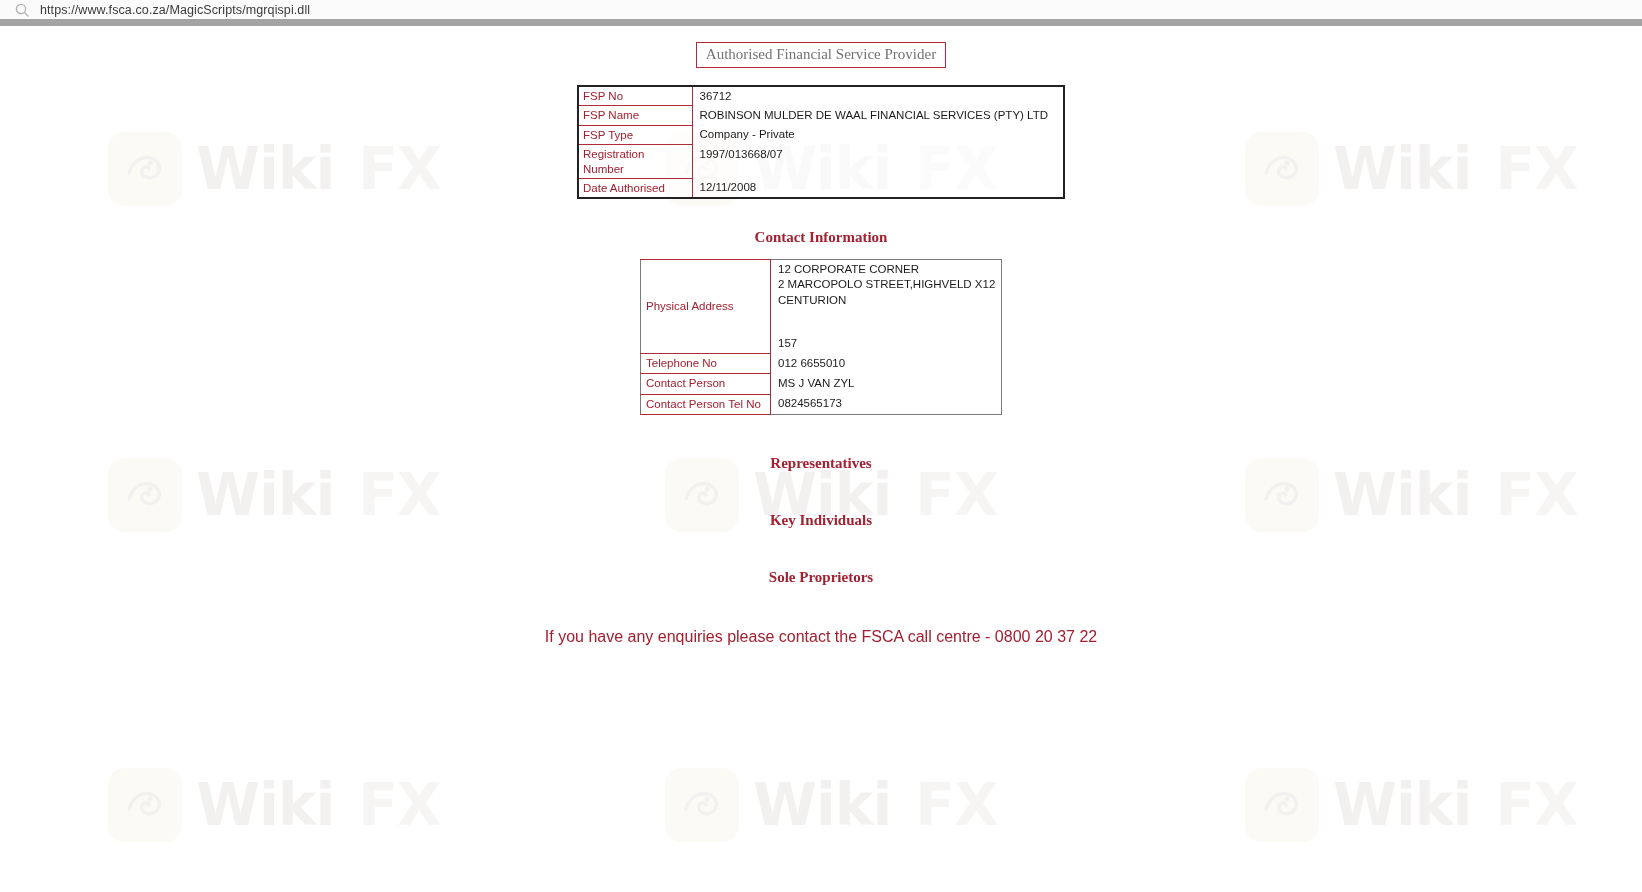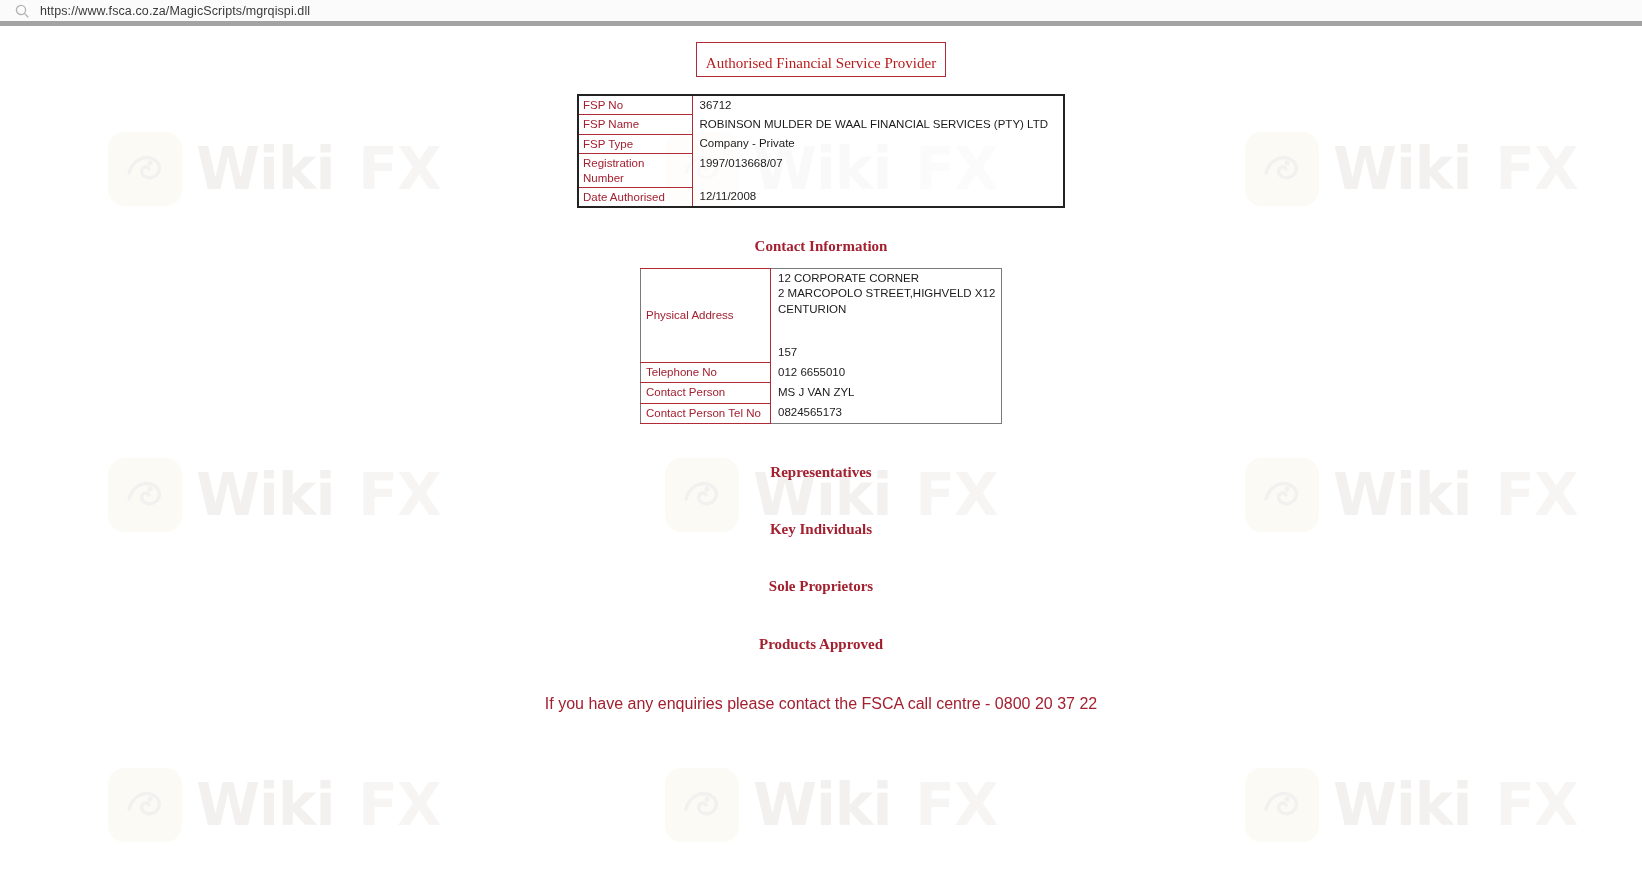--- a/index.html
+++ b/index.html
@@ -9,21 +9,21 @@
     background: #ffffff;
     font-family: "Liberation Sans", sans-serif;
     overflow: hidden;
   }
 
   
   .browser-bar {
     position: relative;
     height: 26px;
     background: #fbfbfb;
-    border-bottom: 5px solid #a3a3a3;
+    border-bottom: 7px solid #a3a3a3;
     display: flex;
     align-items: center;
     padding: 0 8px;
     z-index: 30;
   }
   .search-icon {
     width: 16px; height: 16px;
     margin: 0 10px 0 6px;
     flex: 0 0 auto;
     opacity: .55;
@@ -83,23 +83,23 @@
     z-index: 5;
     width: 100%;
     padding-top: 16px;
     text-align: center;
     color: #8b1c2b;
   }
 
   .title-box {
     display: inline-block;
     border: 1px solid #b02a37;
-    padding: 12px 9px 4px 9px;
+    padding: 3px 9px 4px 9px;
     font-size: 15px;
-    color: #b91c1c;
+    color: #737373;
     background: rgba(255,255,255,0.55);
     font-family: "Liberation Serif", serif;
   }
 
   .info-table {
     margin: 17px auto 0 auto;
     border-collapse: collapse;
     border: 2px solid #222;
     background: rgba(255,255,255,0.6);
     width: 488px;
@@ -330,17 +330,16 @@
         <tr>
           <td class="key">Contact Person Tel No</td>
           <td class="val">0824565173</td>
         </tr>
       </tbody>
     </table>
 
     <div class="section-head sh-reps">Representatives</div>
     <div class="section-head sh-key">Key Individuals</div>
     <div class="section-head sh-sole">Sole Proprietors</div>
-    <div class="section-head sh-products">Products Approved</div>
 
     <div class="footer-note">If you have any enquiries please contact the FSCA call centre - 0800 20 37 22</div>
   </div>
 </div>
 
 </body></html>

